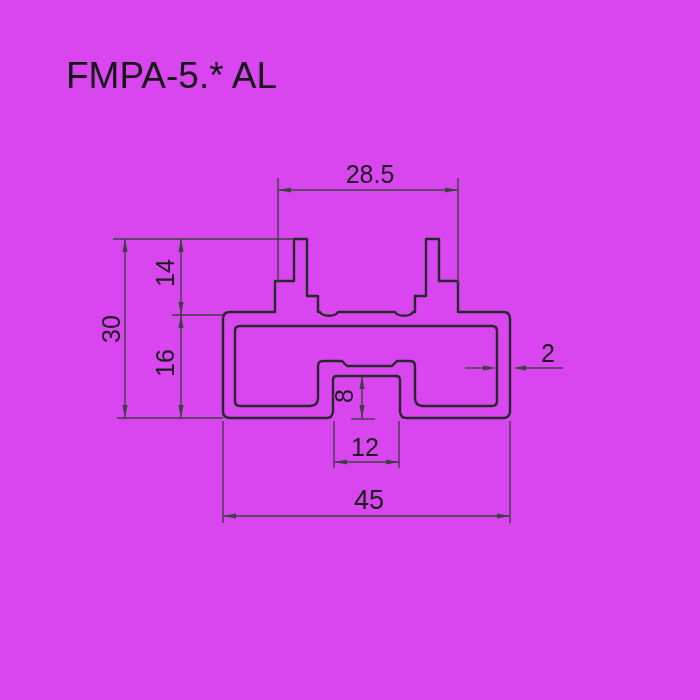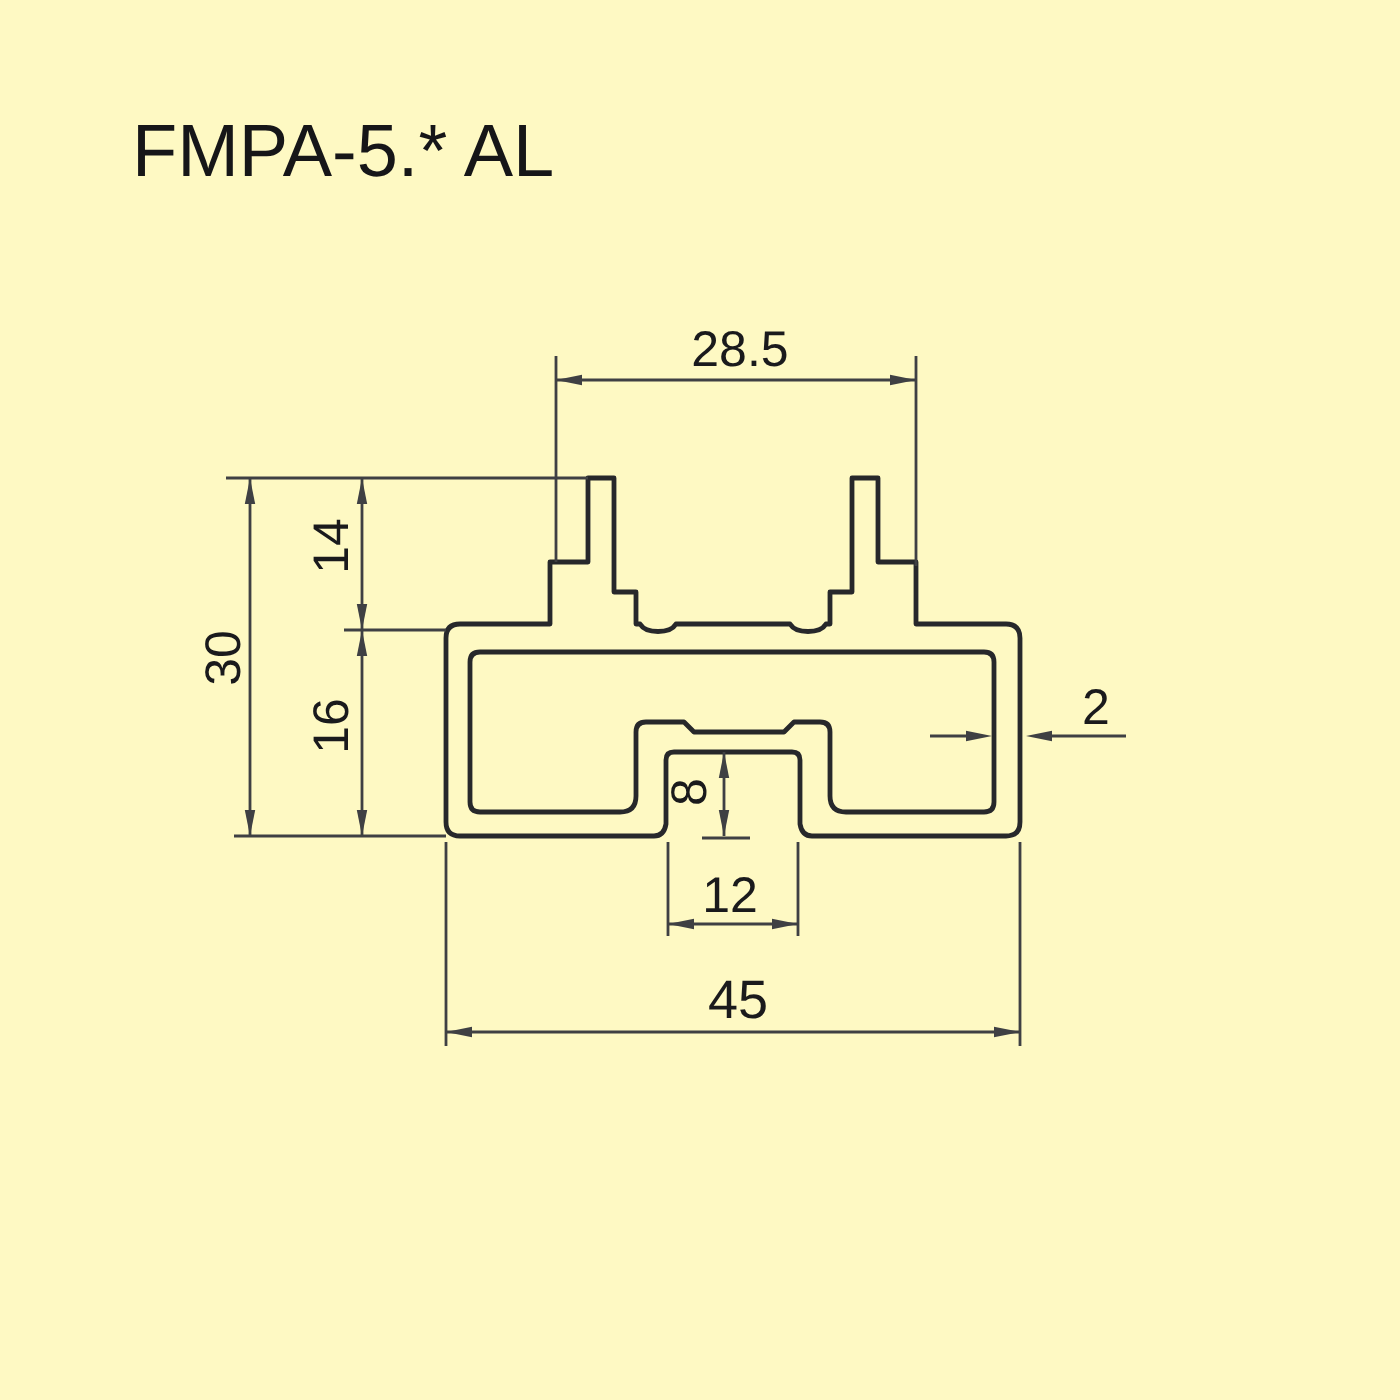--- a/index.html
+++ b/index.html
@@ -5,21 +5,21 @@
   html, body {
     margin: 0;
     padding: 0;
     background: #ffffff;
     font-family: "Liberation Sans", sans-serif;
   }
   .canvas {
     position: relative;
     width: 700px;
     height: 700px;
-    background: #fef9c3;
+    background: #d946ef;
     overflow: hidden;
   }
   svg { display: block; }
   .profile-stroke {
     fill: none;
     stroke: #27282b;
     stroke-width: 2.4;
     stroke-linejoin: round;
     stroke-linecap: round;
   }

